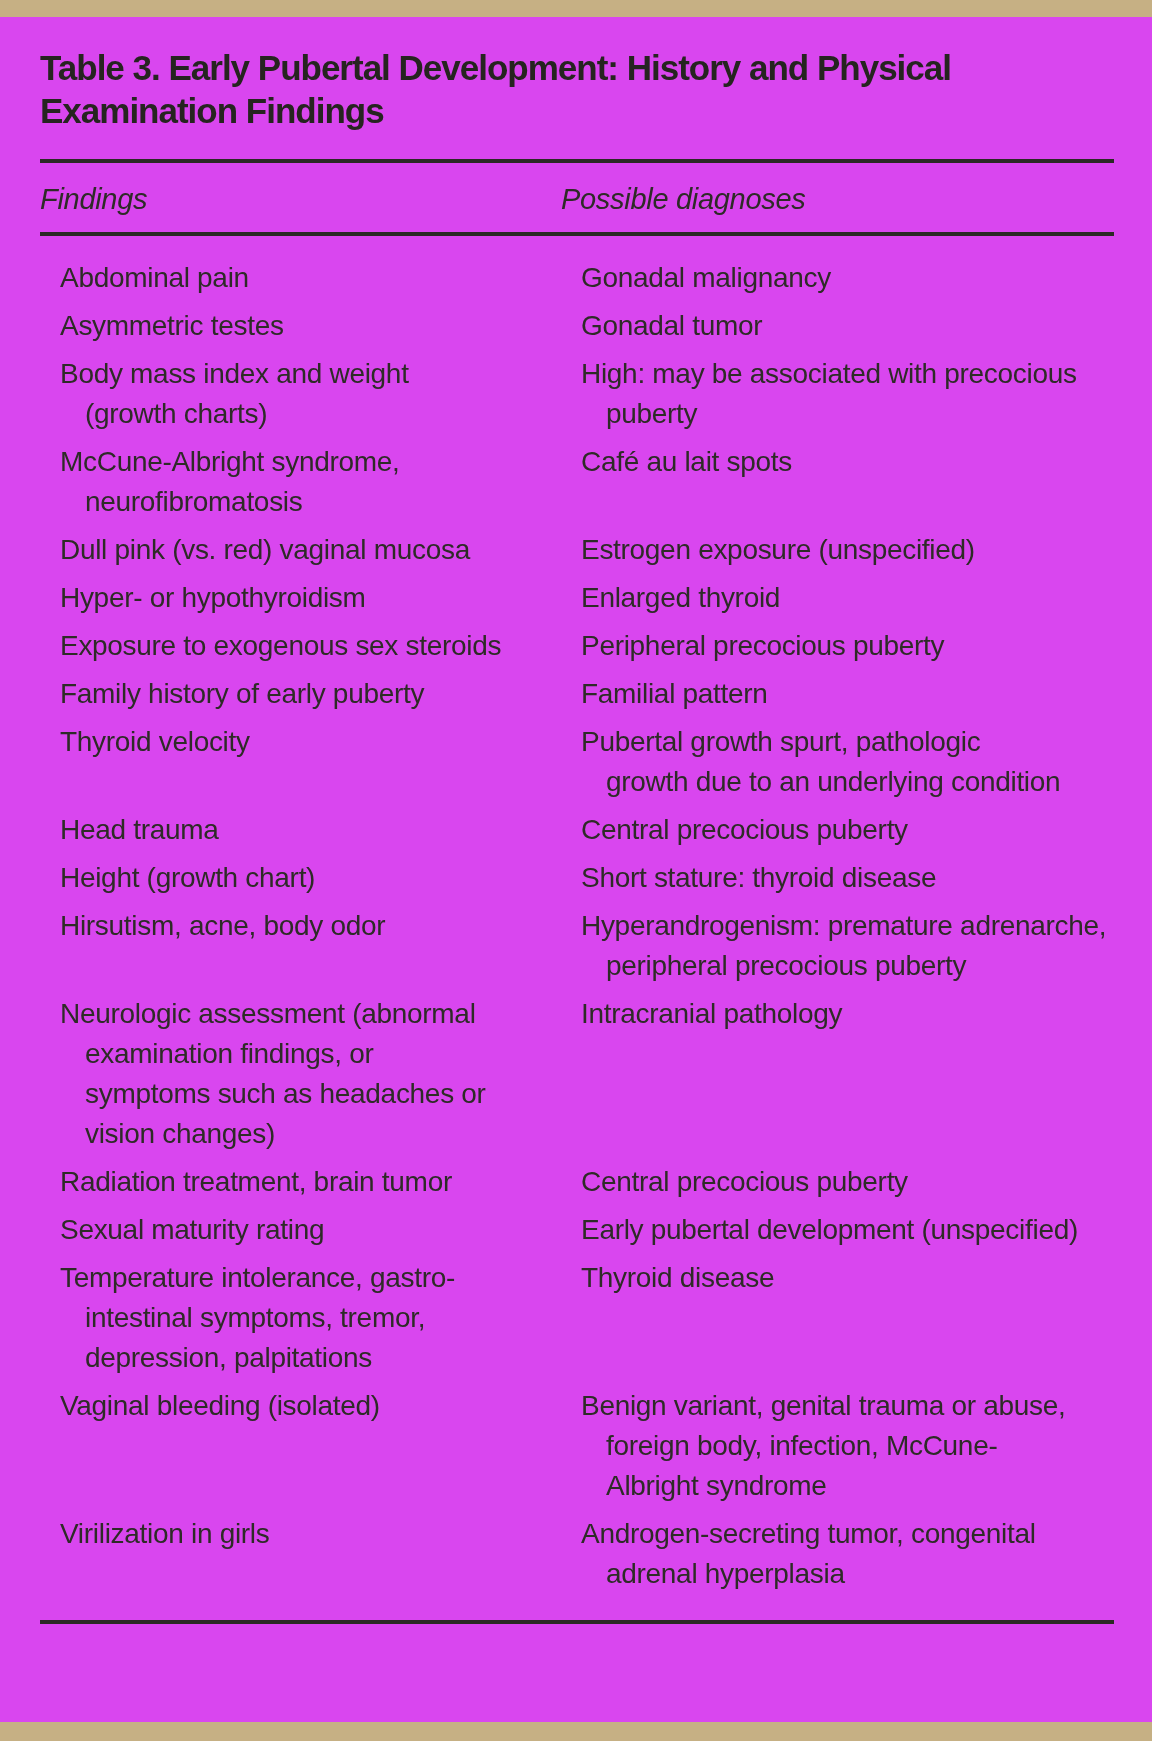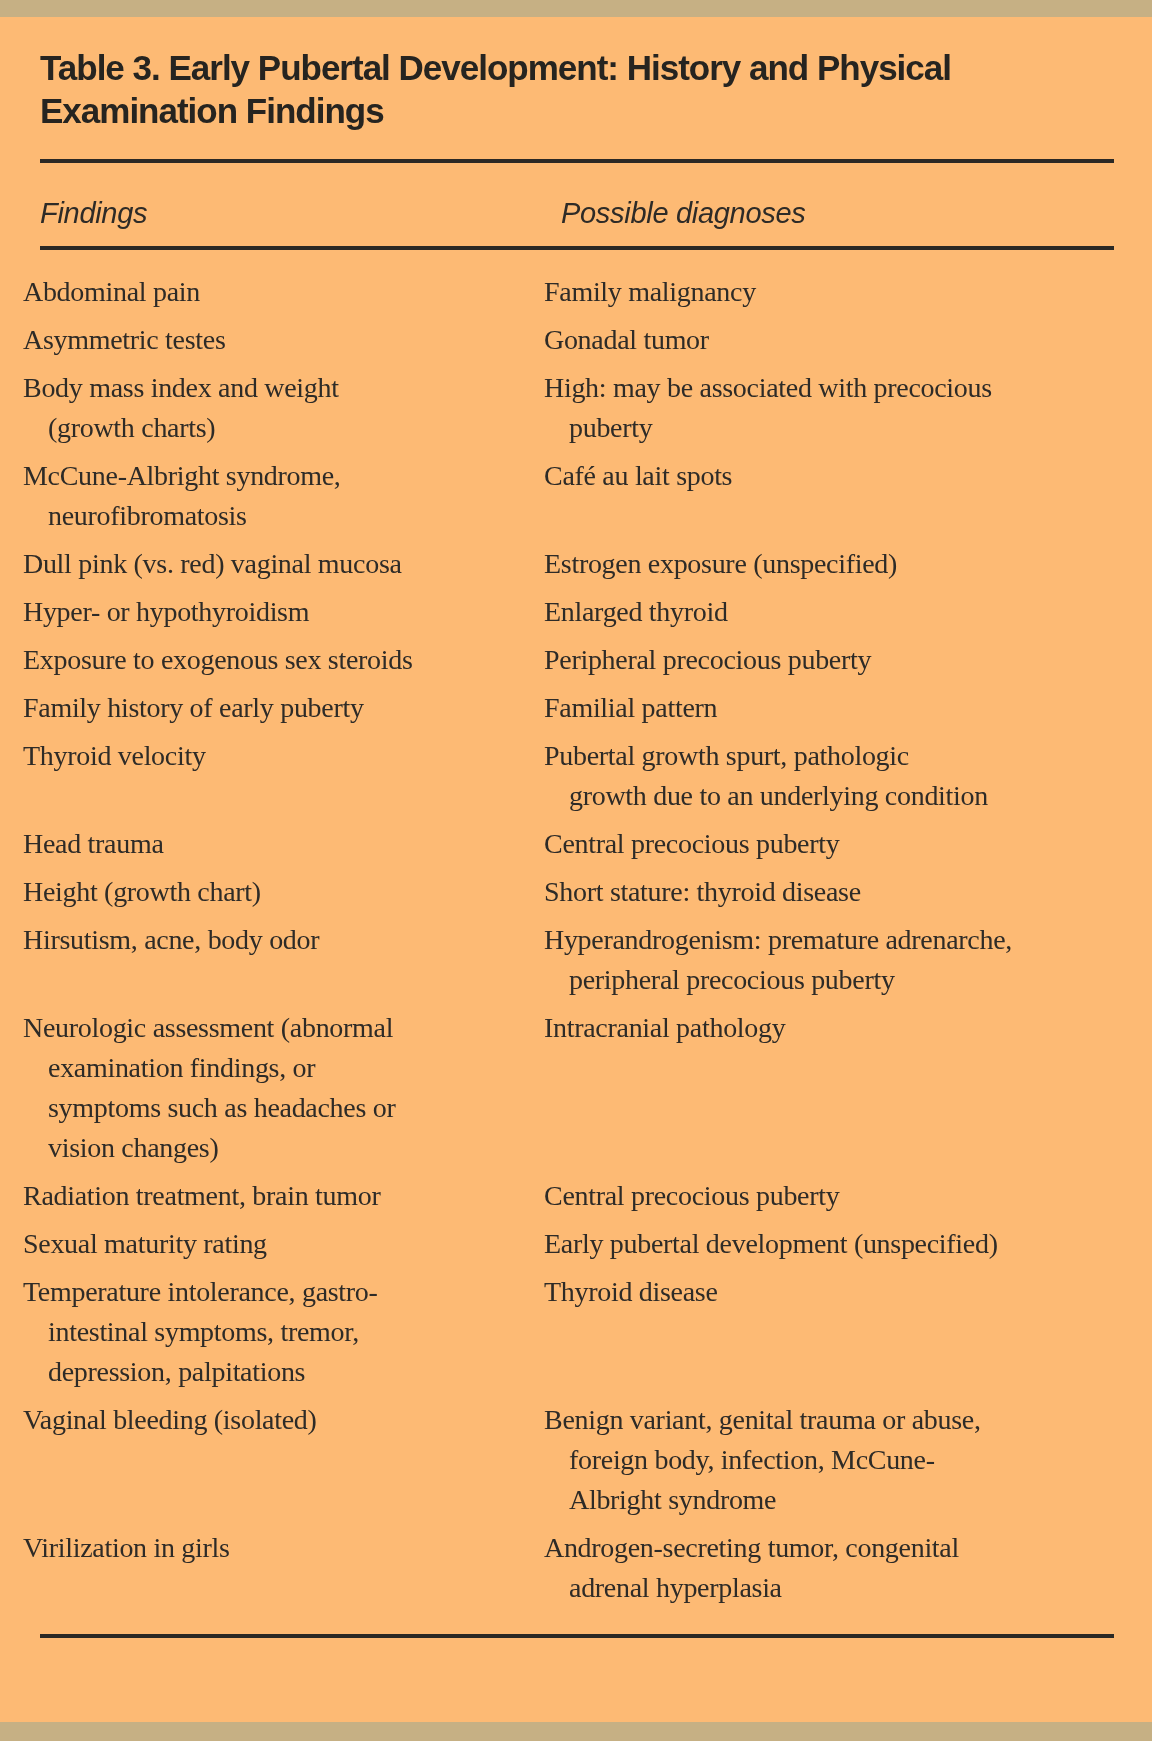--- a/index.html
+++ b/index.html
@@ -42,30 +42,29 @@
     background: #2b2925;
   }
   .rule-1 { margin-top: 27px; }
   .rule-2 { margin-top: 15px; }
   .rule-3 { }
 
   .cols-header {
     display: grid;
     grid-template-columns: 521px 1fr;
     padding: 0 30px 0 40px;
-    margin-top: 32px;
+    margin-top: 18px;
     font-style: italic;
     font-size: 29px;
     line-height: 36px;
     letter-spacing: -0.3px;
   }
 
   .rows {
-    padding: 22px 28px 26px 23px;
-    font-family: Liberation Serif, serif;
+    padding: 22px 28px 26px 60px;
   }
   .row {
     display: grid;
     grid-template-columns: 521px 1fr;
     margin-bottom: 8px;
   }
   .row:last-child { margin-bottom: 0; }
   .cell {
     font-size: 28px;
     line-height: 40px;
@@ -79,39 +78,39 @@
     margin: 18px 40px 0 40px;
     font-style: italic;
     font-size: 28px;
     line-height: 36px;
     letter-spacing: -0.3px;
   }
 </style>
 </head>
 <body>
 
-<div class="page" style="background: #fdba74;">
+<div class="page" style="background: #d946ef;">
   <div class="band band-top" style="background: rgb(198, 176, 132);"></div>
 
   <h1 class="title">Table 3. Early Pubertal Development: History and Physical
 Examination Findings</h1>
 
   <div class="rule rule-1" style="background: rgb(43, 41, 37);"></div>
 
   <div class="cols-header">
     <div class="col-h">Findings</div>
     <div class="col-h">Possible diagnoses</div>
   </div>
 
   <div class="rule rule-2" style="background: rgb(43, 41, 37);"></div>
 
   <div class="rows" id="rows">
   <div class="row">
     <div class="cell finding">Abdominal pain</div>
-    <div class="cell diagnosis">Family malignancy</div>
+    <div class="cell diagnosis">Gonadal malignancy</div>
   </div>
 
   <div class="row">
     <div class="cell finding">Asymmetric testes</div>
     <div class="cell diagnosis">Gonadal tumor</div>
   </div>
 
   <div class="row">
     <div class="cell finding">Body mass index and weight
 (growth charts)</div>

